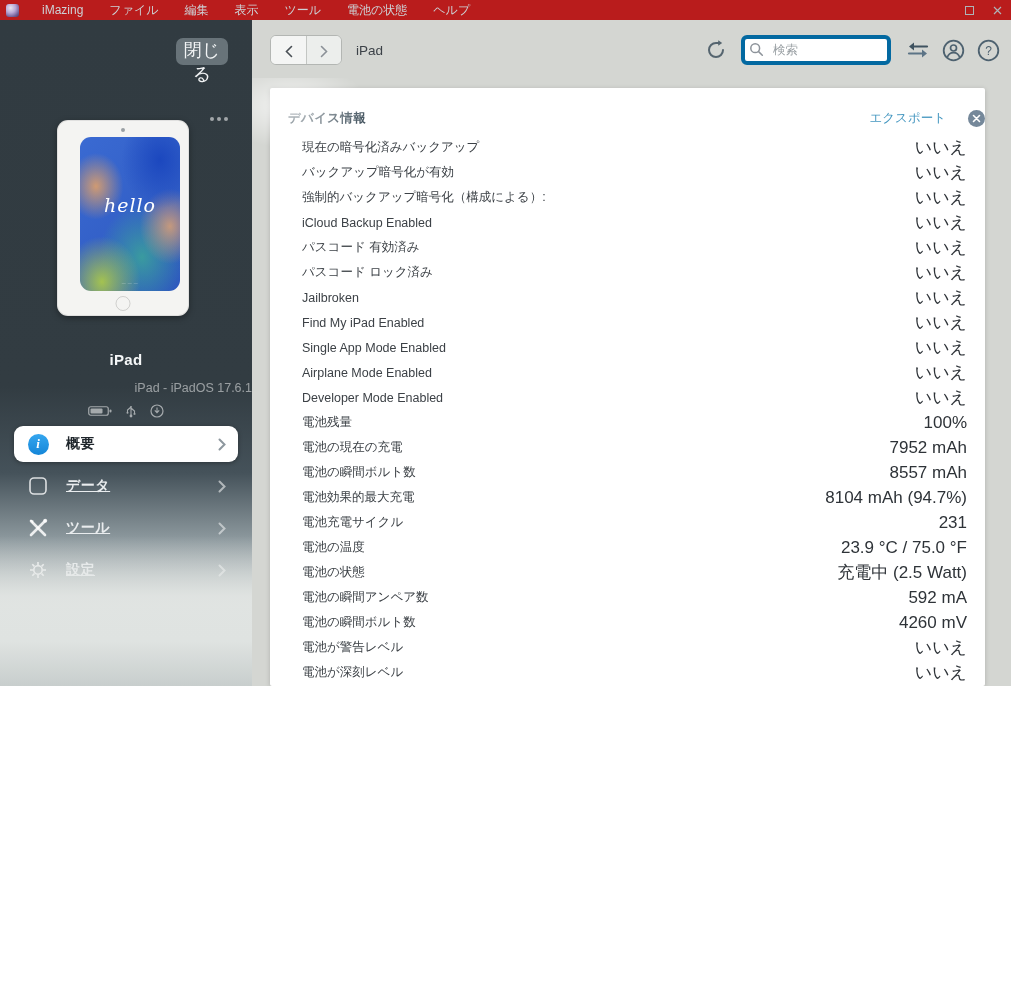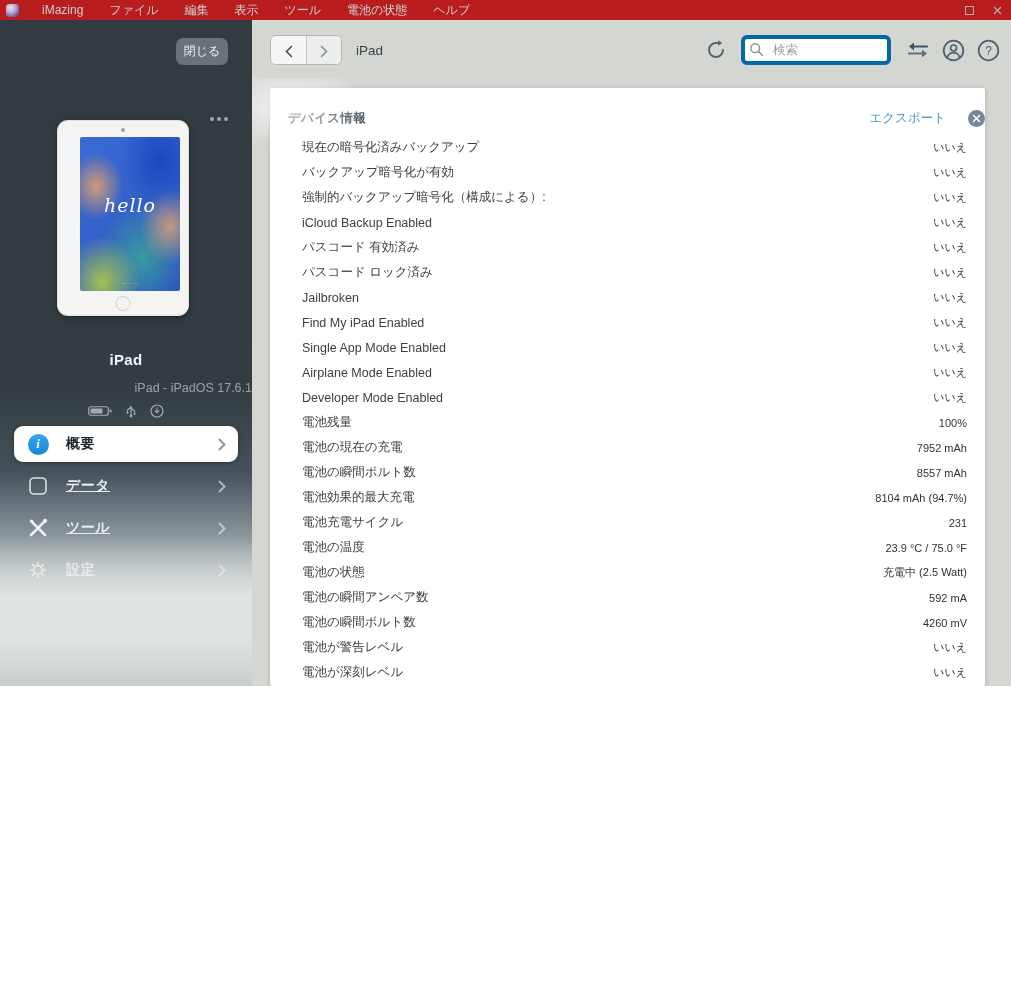--- a/index.html
+++ b/index.html
@@ -15,28 +15,28 @@
   .titlebar-spacer { flex:1; }
   .win-btn { width:28px; height:20px; display:flex; align-items:center; justify-content:center; }
   .win-btn svg { display:block; }
 
   
   .sidebar { position:absolute; left:0; top:20px; width:252px; height:666px;
     background:linear-gradient(180deg, #313b41 0%, #323c42 55%, #45525a 68%, #8d999e 78%, #ccd2d0 88%, #c9cfcd 100%); }
   .sidebar-fog { position:absolute; left:0; bottom:0; width:100%; height:150px; pointer-events:none;
     background:linear-gradient(180deg, rgba(226,229,227,0) 0%, rgba(228,231,229,0.85) 40%, rgba(224,228,226,0.95) 70%, rgba(200,206,205,0.95) 100%); }
   .close-device-btn { position:absolute; top:18px; right:24px; width:52px; height:27px; border:0; border-radius:7px;
-    background:rgba(150,162,168,0.55); color:#f2f4f5; font-size:12px; font-family:inherit; cursor:pointer; }
+    background:rgba(150,162,168,0.55); color:#f2f4f5; font-size:18px; font-family:inherit; cursor:pointer; }
   .more-dots { position:absolute; top:95px; right:24px; width:24px; height:8px; display:flex; gap:3px; align-items:center; justify-content:flex-end; cursor:pointer; }
   .more-dots i { width:4px; height:4px; border-radius:50%; background:rgba(255,255,255,0.55); }
 
   .device-mock { position:absolute; left:57px; top:100px; width:132px; height:196px; background:#f4f4f2; border-radius:11px;
     box-shadow:0 2px 6px rgba(0,0,0,0.35), inset 0 0 0 1px rgba(0,0,0,0.08); }
   .device-camera { position:absolute; top:8px; left:50%; transform:translateX(-50%); width:4px; height:4px; border-radius:50%; background:#9aa0a4; }
-  .device-screen { position:absolute; left:9px; right:9px; top:17px; bottom:25px; border-radius:2px; overflow:hidden;
+  .device-screen { position:absolute; left:9px; right:9px; top:17px; bottom:25px; border-radius:11px; overflow:hidden;
     background:
       radial-gradient(55% 45% at 80% 15%, rgba(26,70,190,0.95) 0%, rgba(26,70,190,0) 70%),
       radial-gradient(38% 30% at 16% 32%, rgba(224,160,105,0.9) 0%, rgba(224,160,105,0) 72%),
       radial-gradient(42% 34% at 90% 58%, rgba(222,162,114,0.85) 0%, rgba(222,162,114,0) 72%),
       radial-gradient(55% 42% at 22% 94%, rgba(170,200,74,0.95) 0%, rgba(170,200,74,0) 70%),
       radial-gradient(60% 48% at 62% 78%, rgba(60,170,150,0.8) 0%, rgba(60,170,150,0) 72%),
       linear-gradient(135deg, #3a6ad2 0%, #2d57be 100%); margin-left: 14px; }
   .hello-text { position:absolute; left:0; right:0; top:44%; transform:translateY(-50%); text-align:center;
     color:#ffffff; font-family:"DejaVu Serif","Liberation Serif",serif; font-style:italic; font-size:19px; letter-spacing:1px; }
   .screen-footnote { position:absolute; left:0; right:0; bottom:6px; text-align:center; color:rgba(255,255,255,0.55); font-size:4px; letter-spacing:0.5px; }
@@ -75,21 +75,21 @@
   .panel { position:absolute; left:18px; top:68px; width:715px; height:598px; background:#ffffff; border-radius:2px;
     box-shadow:0 1px 5px rgba(0,0,0,0.18); overflow:hidden; }
   .panel-header { position:absolute; left:0; top:0; width:100%; height:47px; display:flex; align-items:center; padding:14px 0 0 18px; }
   .panel-title { font-size:12.5px; color:#455560; font-weight:bold; letter-spacing:0.3px; }
   .panel-header-spacer { flex:1; }
   .export-link { font-size:12.5px; color:#4597c0; text-decoration:none; margin-right:22px; cursor:pointer; }
   .panel-close { width:17px; height:17px; border:0; border-radius:50%; background:#75889a; color:#fff; display:flex; align-items:center; justify-content:center; cursor:pointer; padding:0; }
   .info-table { position:absolute; left:0; top:47px; width:100%; }
   .info-row { display:flex; align-items:center; height:25px; padding:0 18px 0 32px; }
   .info-row .row-label { font-size:12.5px; color:#3c4146; white-space:nowrap; }
-  .info-row .row-value { margin-left:auto; font-size:11px; color:#2e3338; white-space:nowrap; }
+  .info-row .row-value { margin-left:auto; font-size:17px; color:#2e3338; white-space:nowrap; }
 
   .content-fog { position:absolute; pointer-events:none; left:0px; top:58px; width:130px; height:70px;
     background:radial-gradient(60% 60% at 30% 40%, rgba(255,255,255,0.75) 0%, rgba(255,255,255,0) 100%); }
 </style>
 </head>
 <body>
 
 <div class="stage">
   <div class="app-window">
 

